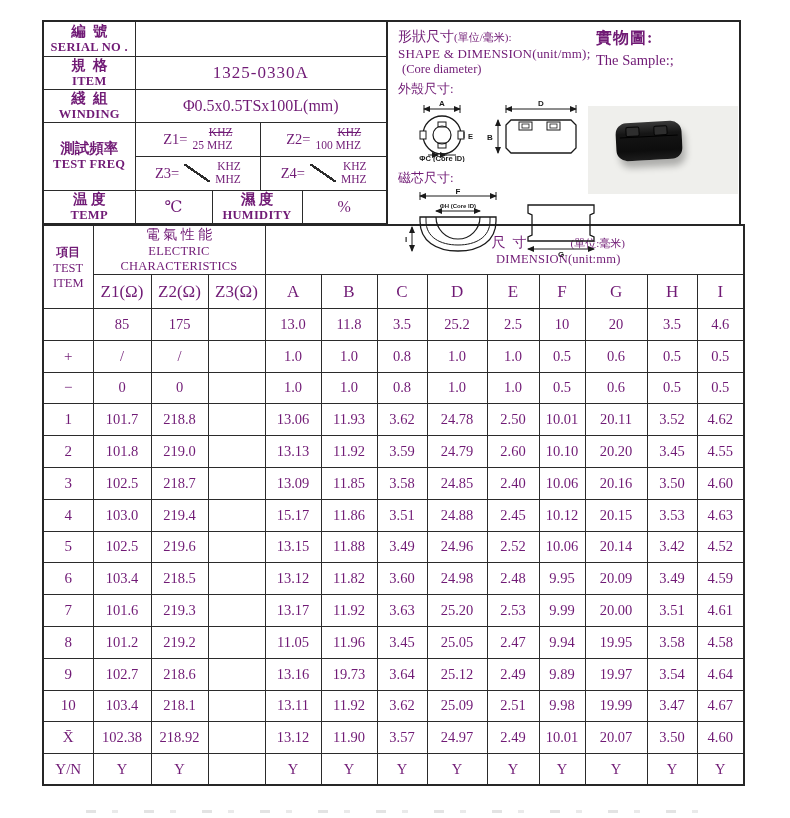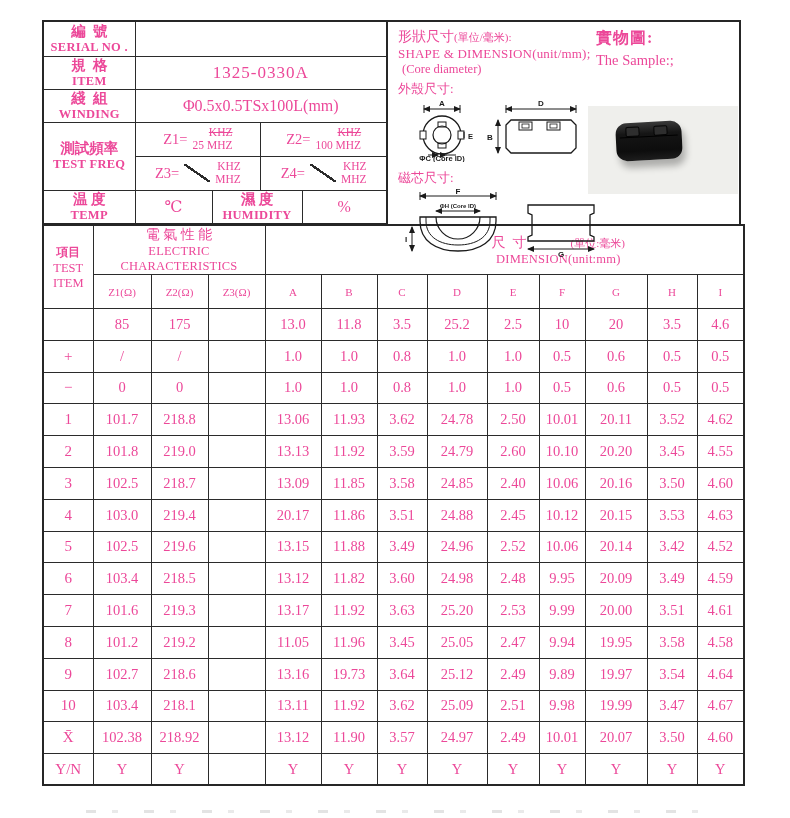--- a/index.html
+++ b/index.html
@@ -1,17 +1,17 @@
 <!DOCTYPE html>
 <html><head>
 <meta charset="utf-8">
 <style>
   html,body{margin:0;padding:0;background:#ffffff;}
   .page{position:relative;width:790px;height:818px;background:#ffffff;
-        font-family:"Liberation Serif","DejaVu Serif",serif;color:#ec4899;overflow:hidden;}
+        font-family:"Liberation Serif","DejaVu Serif",serif;color:#701a75;overflow:hidden;}
   .content{position:absolute;left:42px;top:20px;width:699px;}
 
   
   .top{display:flex;align-items:stretch;height:205px;}
 
   table{border-collapse:collapse;}
   .info-table{width:346px;table-layout:fixed;border:2px solid #262626;height:205px;}
   .info-table th,.info-table td{border:1px solid #2b2b2b;padding:0;text-align:center;vertical-align:middle;}
   .lbl-zh{font-size:14.5px;white-space:pre;line-height:17px;}
   .lbl-en{font-size:12.5px;line-height:15px;letter-spacing:.3px;}
@@ -56,21 +56,21 @@
   .main-table th,.main-table td{border:1px solid #2b2b2b;padding:0;text-align:center;
       vertical-align:middle;font-weight:normal;}
   .item-head .zh{font-size:12px;font-weight:bold;}
   .item-head .en{font-size:12.5px;line-height:15px;}
   .grp .zh-line{font-size:14px;white-space:pre;}
   .grp .en-line{font-size:12.5px;letter-spacing:.2px;}
   .grp .small{font-size:11px;padding-left:44px;}
   .dim-grp{text-align:left;}
   .dim-grp .zh-line,.dim-grp .en-line{padding-left:108px;}
   .main-table thead tr.grp-row th{height:36px;}
-  .main-table thead tr.col-row th{height:33px;font-size:11px;}
+  .main-table thead tr.col-row th{height:33px;font-size:17px;}
   .main-table tbody th{font-size:15px;}
   .main-table tbody td{font-size:14.5px;}
   .main-table tbody tr{height:31.8px;}
 
   .artifact{position:absolute;left:86px;right:70px;bottom:5px;height:3px;opacity:.5;
      background:repeating-linear-gradient(90deg,#c7c7c7 0 10px,transparent 10px 26px,#d4d4d4 26px 32px,transparent 32px 58px);}
 </style>
 </head>
 <body>
 
@@ -406,21 +406,21 @@
             <td>10.06</td>
             <td>20.16</td>
             <td>3.50</td>
             <td>4.60</td>
           </tr>
           <tr>
             <th>4</th>
             <td>103.0</td>
             <td>219.4</td>
             <td></td>
-            <td>20.17</td>
+            <td>15.17</td>
             <td>11.86</td>
             <td>3.51</td>
             <td>24.88</td>
             <td>2.45</td>
             <td>10.12</td>
             <td>20.15</td>
             <td>3.53</td>
             <td>4.63</td>
           </tr>
           <tr>

